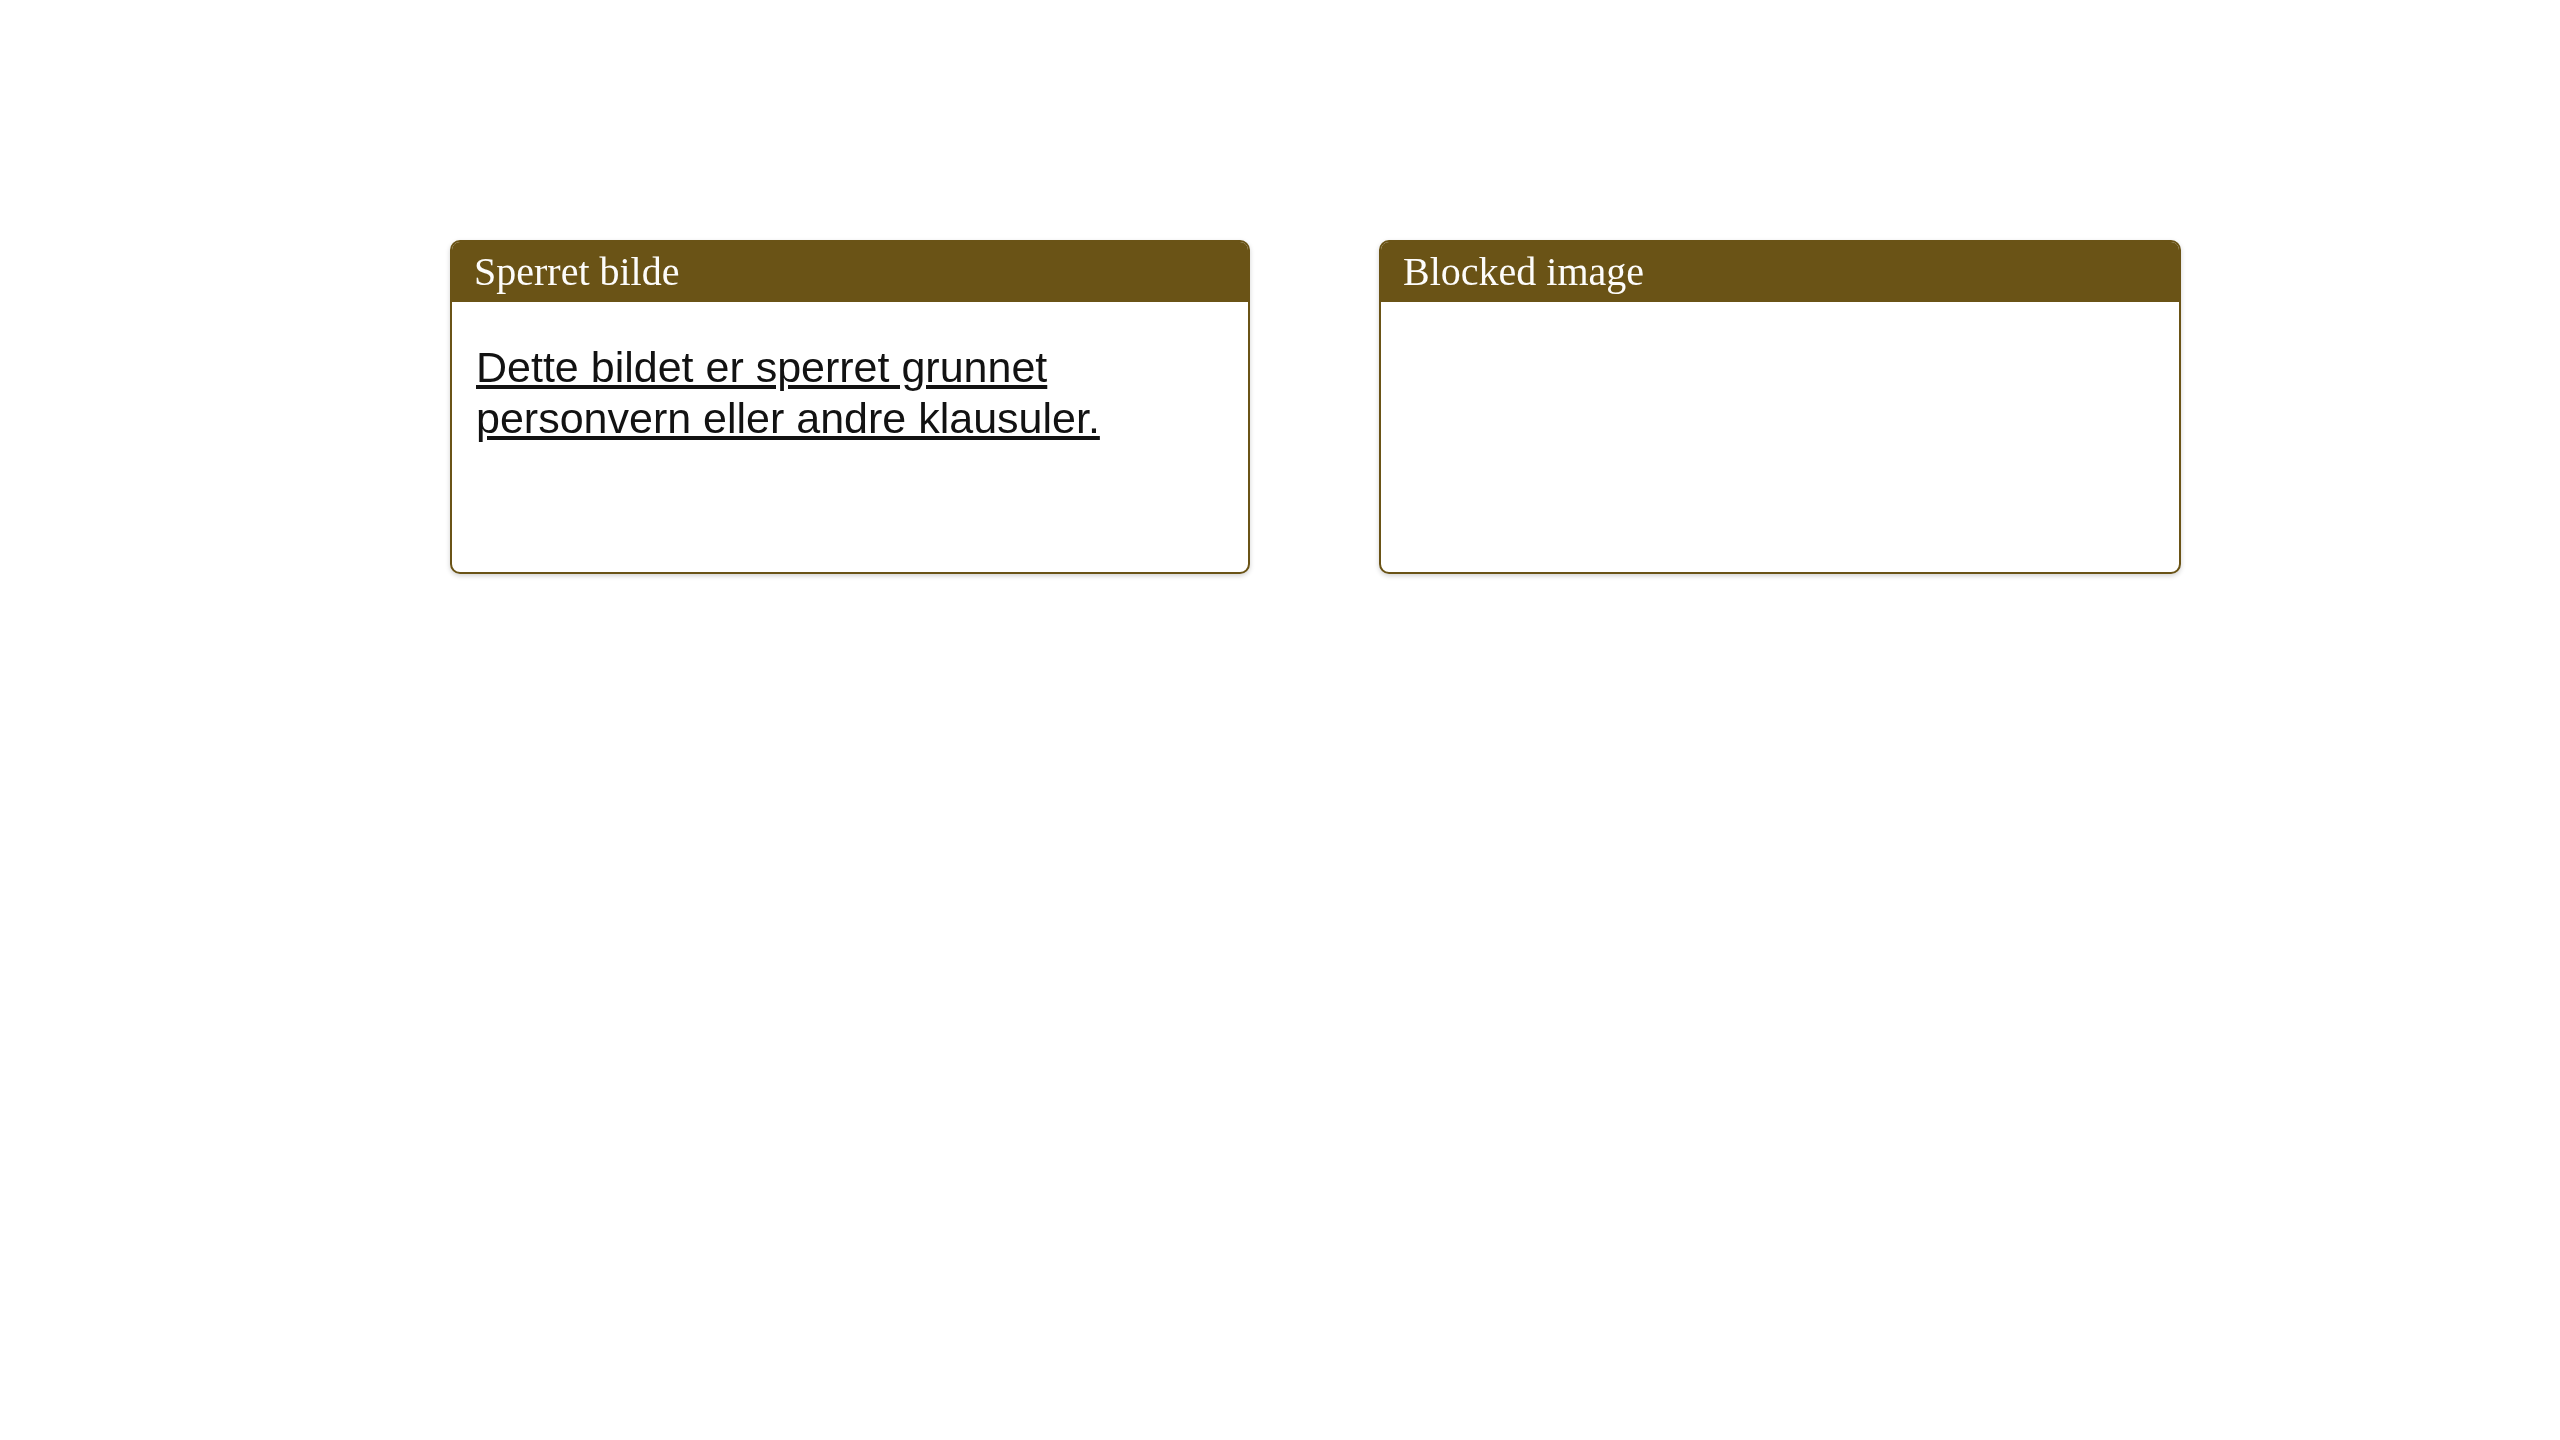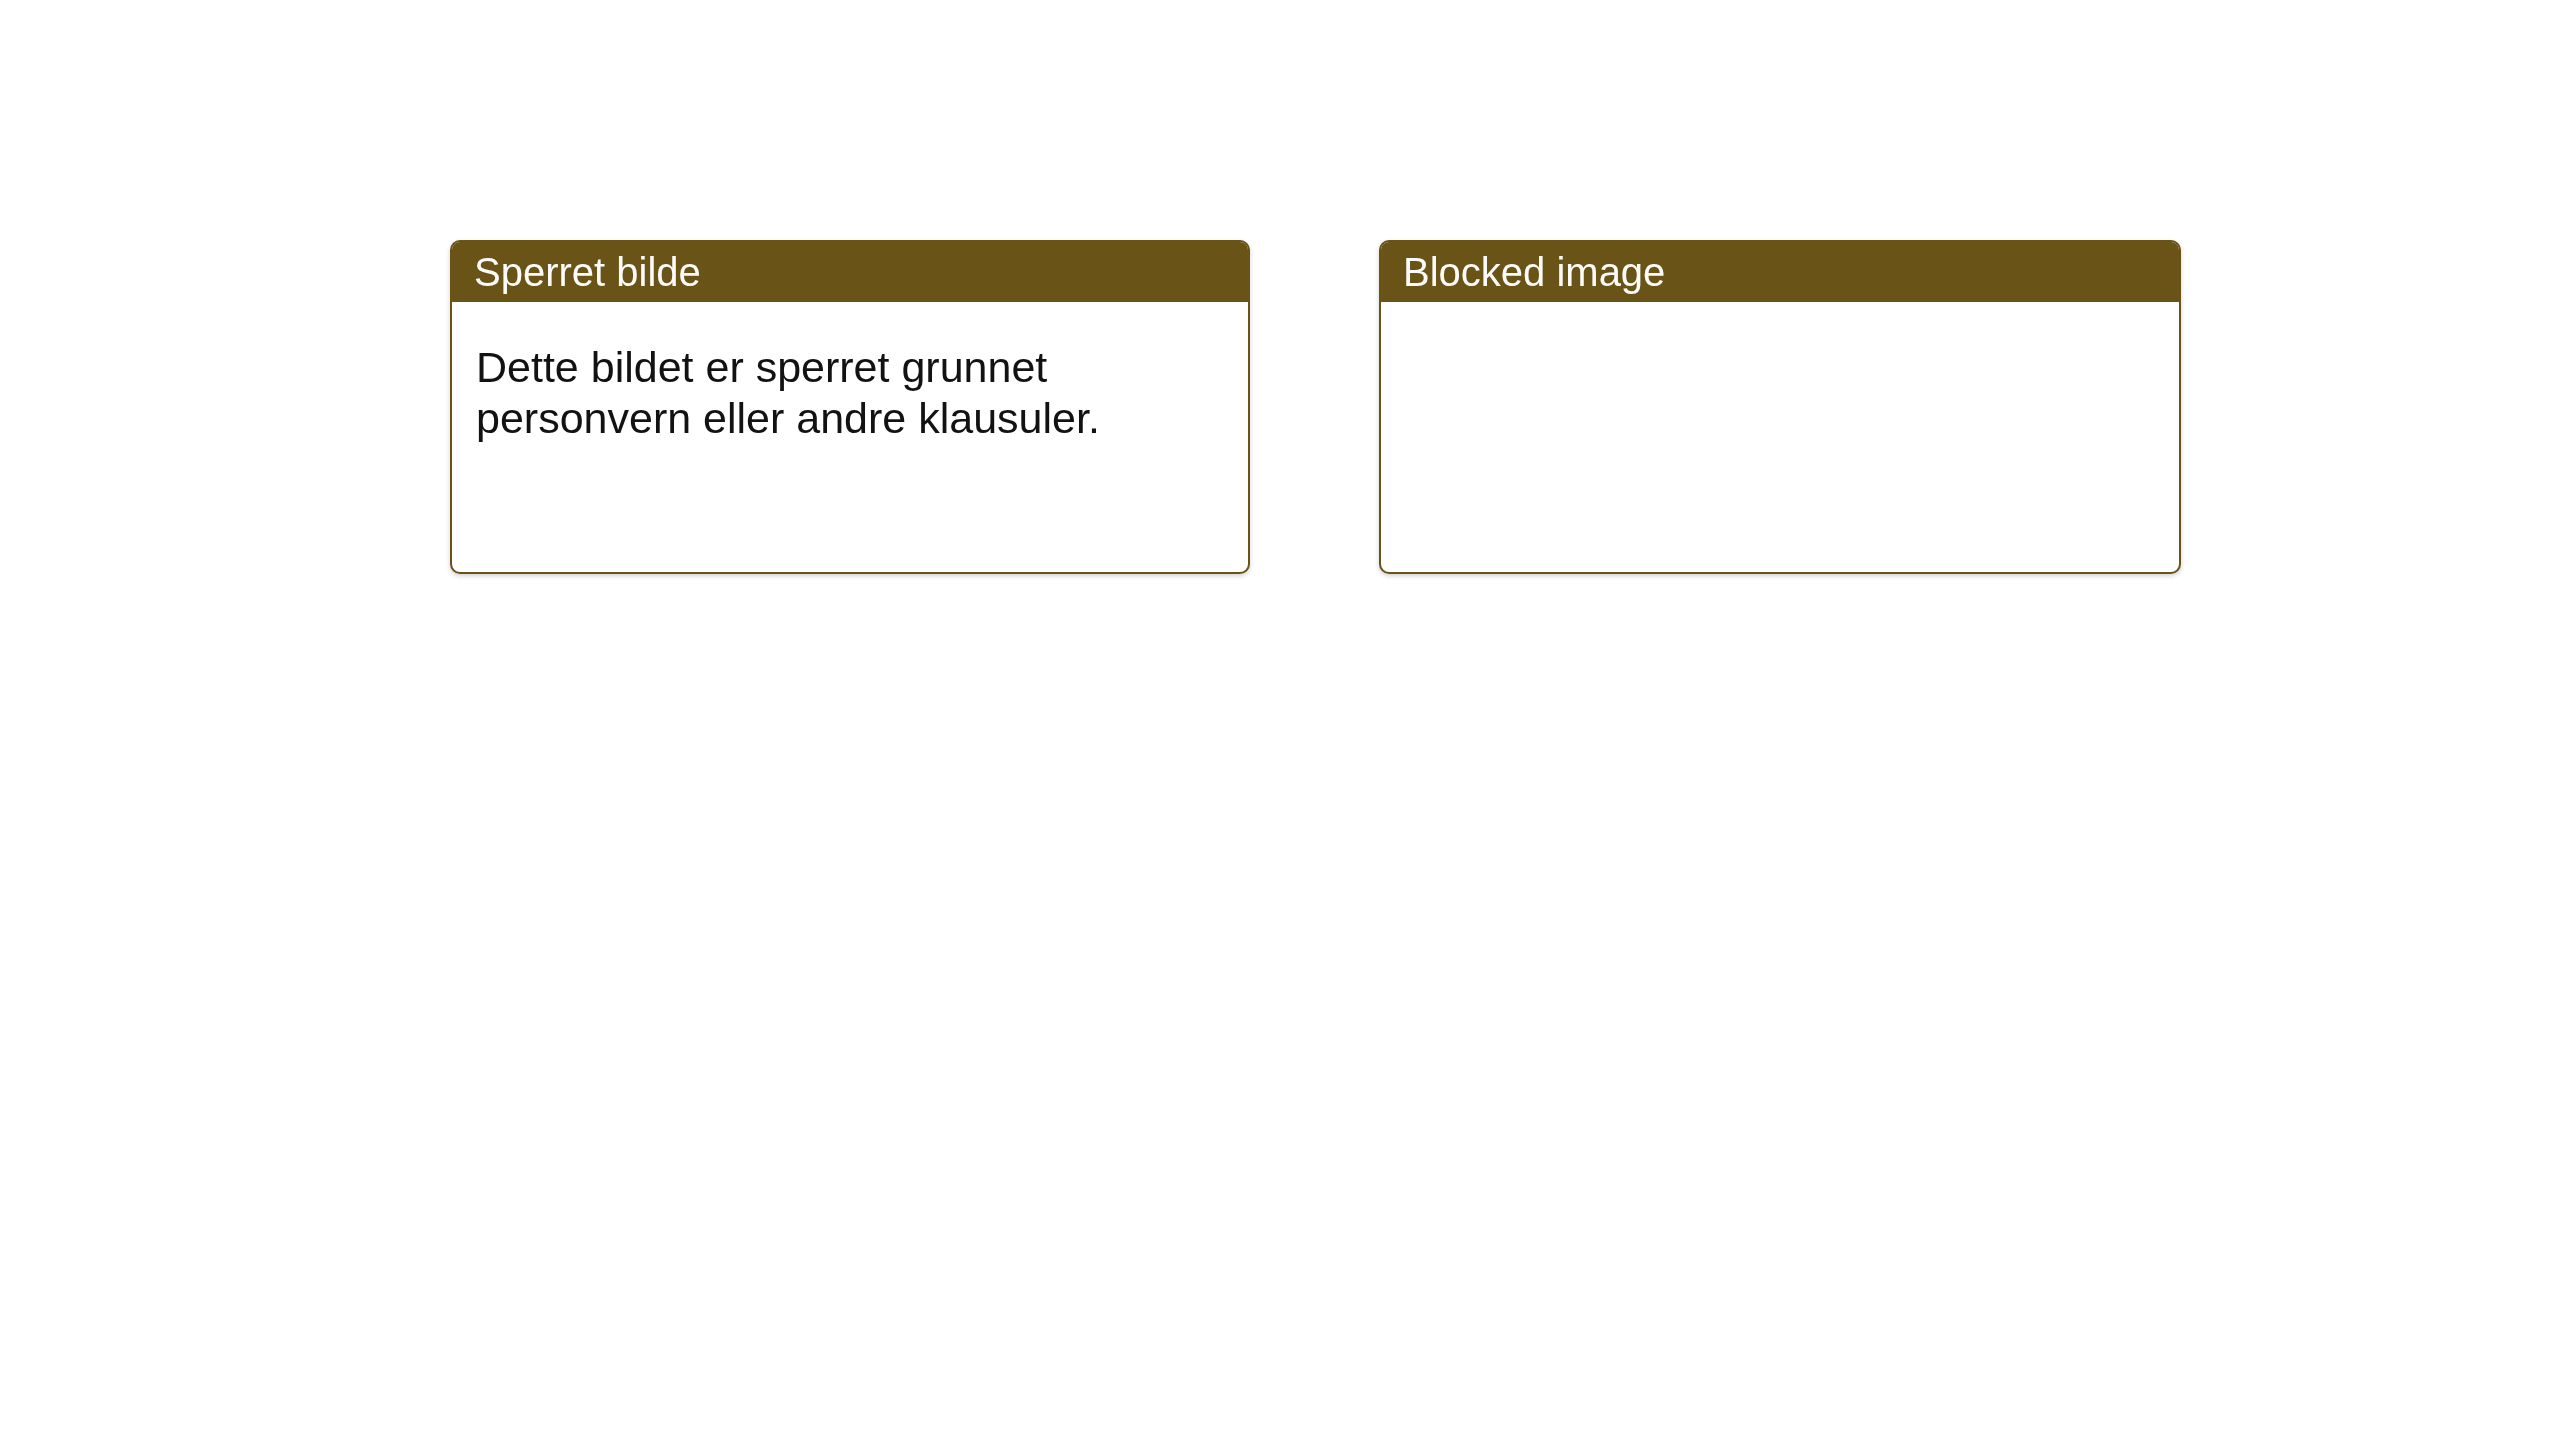--- a/index.html
+++ b/index.html
@@ -32,28 +32,30 @@
     height:60px;
     background:var(--brown);
     display:flex;align-items:center;
     padding:0 22px;
   }
   .card-title{
     color:var(--header-text);
     font-size:40px;
     line-height:60px;
     white-space:nowrap;
+    font-family:Liberation Serif, serif;
   }
   .card-body{padding:40px 24px 0 24px;}
   .card-text{
     margin:0;
     font-size:43px;
     line-height:51px;
     color:var(--body-text);
     white-space:pre-line;
+    text-decoration:underline;
   }
 </style>
 </head>
 <body>
 
 <div class="canvas">
 
   <section class="card card-no">
     <header class="card-header">
       <span class="card-title">Sperret bilde</span>

